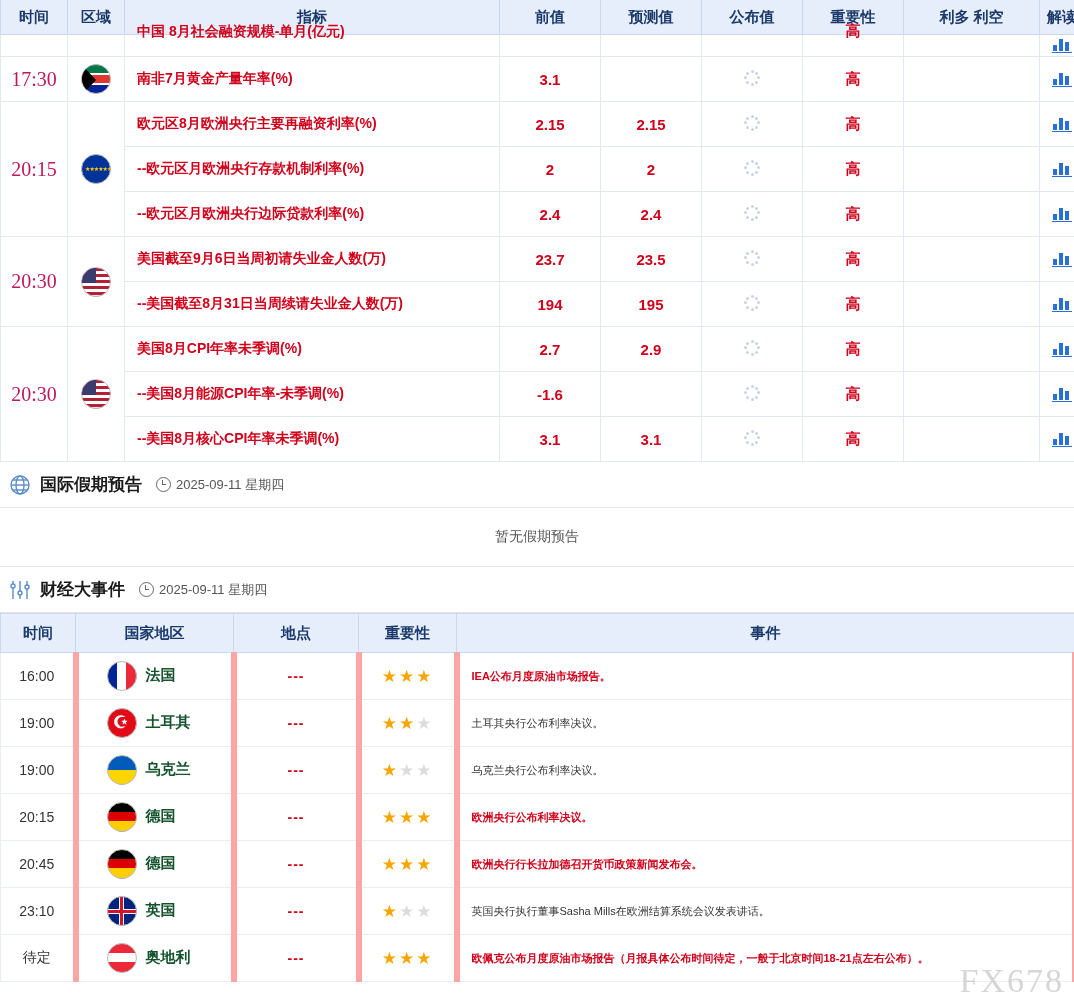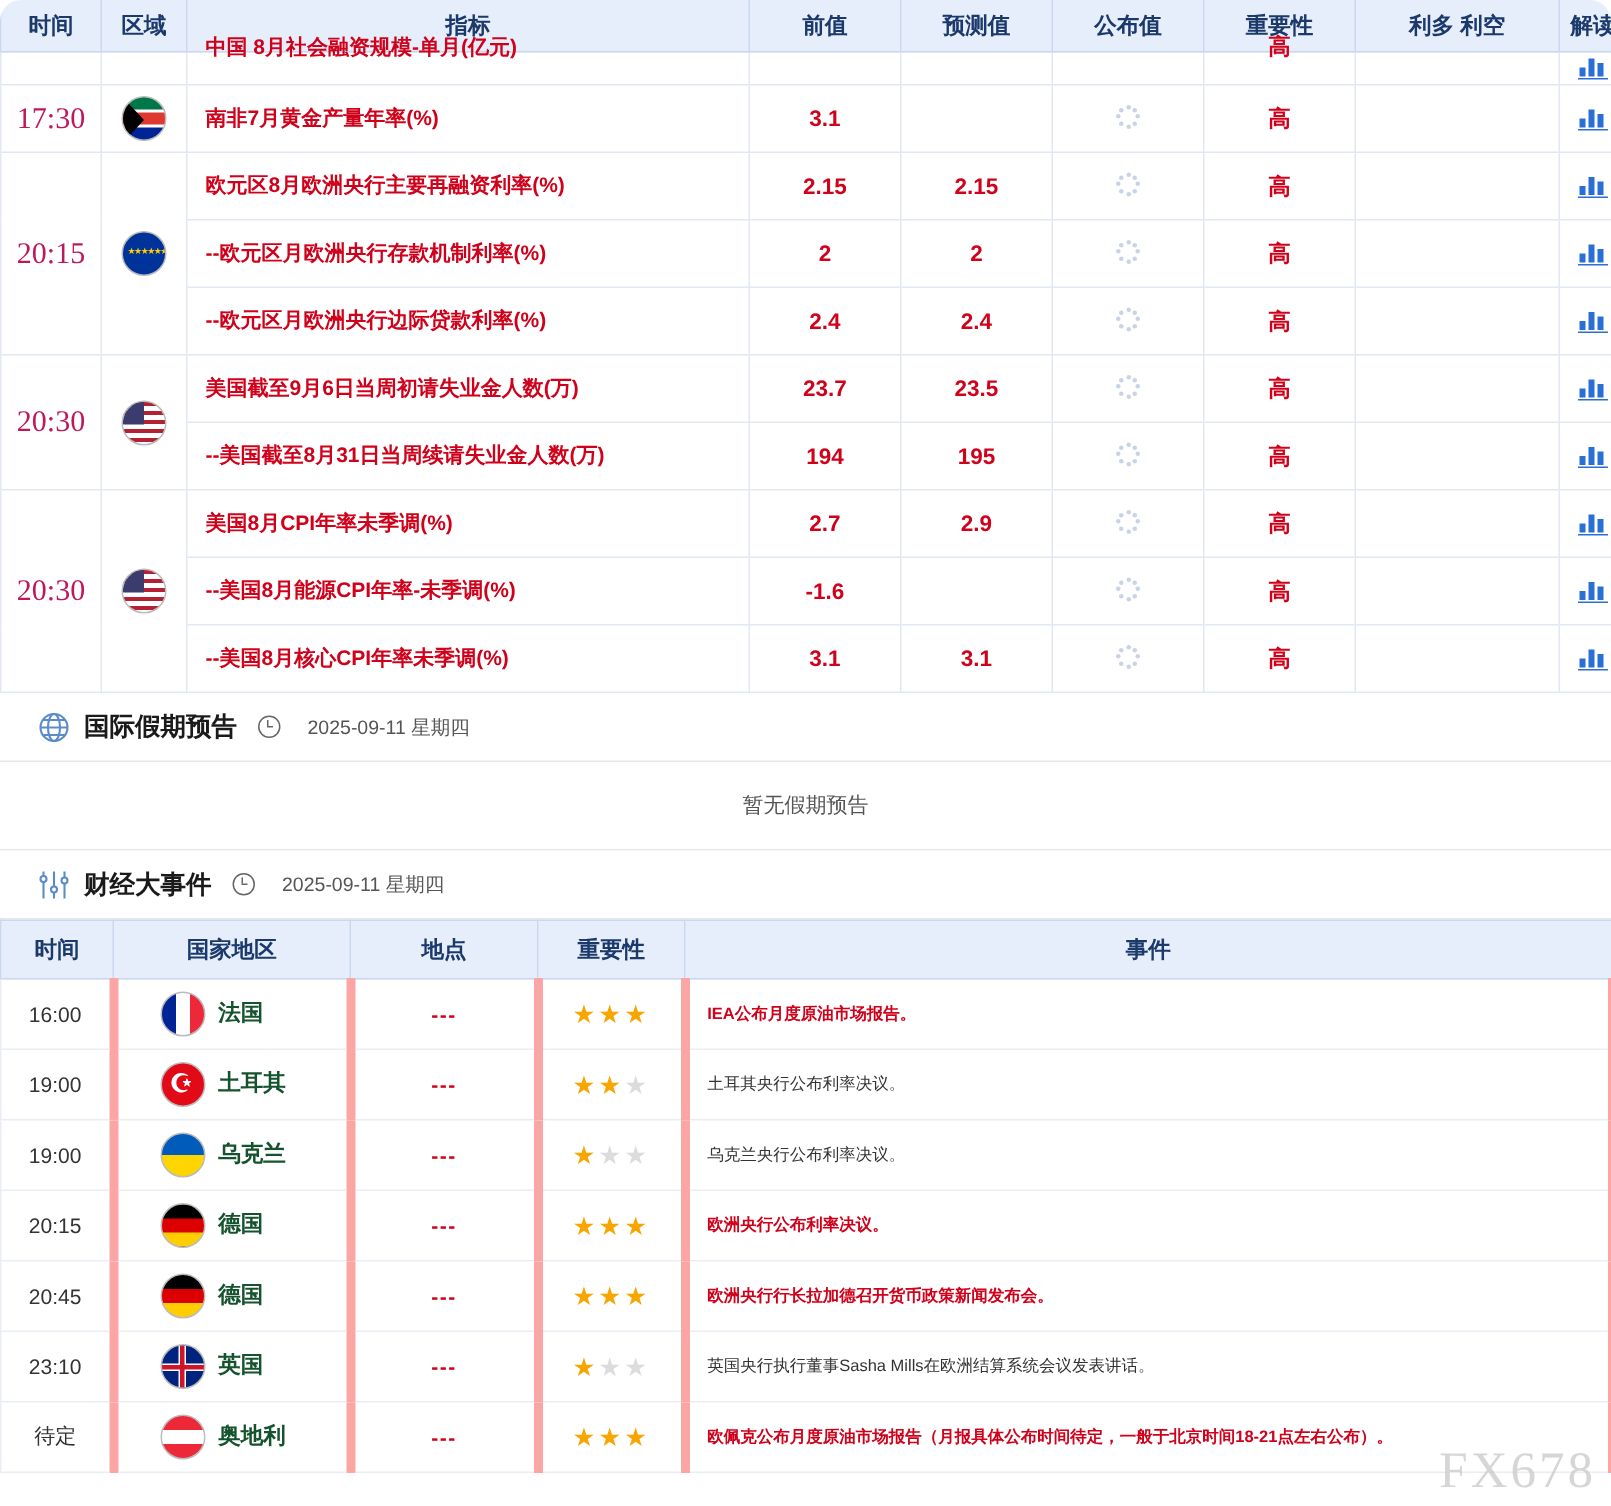--- a/index.html
+++ b/index.html
@@ -7,21 +7,20 @@
     padding: 0;
     background: #ffffff;
     font-family: "Liberation Sans", sans-serif;
   }
   #page {
     width: 1074px;
     height: 1004px;
     position: relative;
     overflow: hidden;
     background: #fff;
-    border-radius: 14px;
   }
 
   
   table {
     border-collapse: collapse;
     width: 1074px;
     table-layout: fixed;
   }
   .cal-head th {
     background: #e7eefb;
@@ -156,34 +155,34 @@
   .chart-ico b:nth-child(1){left:1px; height:6px;}
   .chart-ico b:nth-child(2){left:7px; height:12px;}
   .chart-ico b:nth-child(3){left:13px; height:9px;}
   .chart-ico s { position:absolute; left:0; bottom:0; width:20px; height:1px; background:#2a6fd6; }
 
   
   .section-bar {
     height: 46px;
     display: flex;
     align-items: center;
-    padding-left: 24px;
+    padding-left: 8px;
     border-bottom: 1px solid #e6e6e6;
     background: #fff;
     box-sizing: border-box;
   }
   .section-bar .sec-ico {
     width: 24px; height: 24px; margin-right: 8px; display:inline-block;
     color:#4a79c0;
   }
   .section-title {
     font-size: 17px; font-weight: bold; color: #1a1a1a; margin-right: 14px;
   }
   .section-date {
-    font-size: 13px; color: #555; display:flex; align-items:center; gap:18px;
+    font-size: 13px; color: #555; display:flex; align-items:center; gap:5px;
   }
   .clock {
     width:13px;height:13px;border:1.4px solid #666;border-radius:50%;position:relative;display:inline-block;
   }
   .clock:before{content:"";position:absolute;left:5px;top:2px;width:1.2px;height:4px;background:#666;}
   .clock:after{content:"";position:absolute;left:5px;top:5.5px;width:3.5px;height:1.2px;background:#666;}
 
   .empty-note {
     height: 58px; display:flex; align-items:center; justify-content:center;
     font-size: 14px; color:#555; border-bottom:1px solid #e6e6e6;

